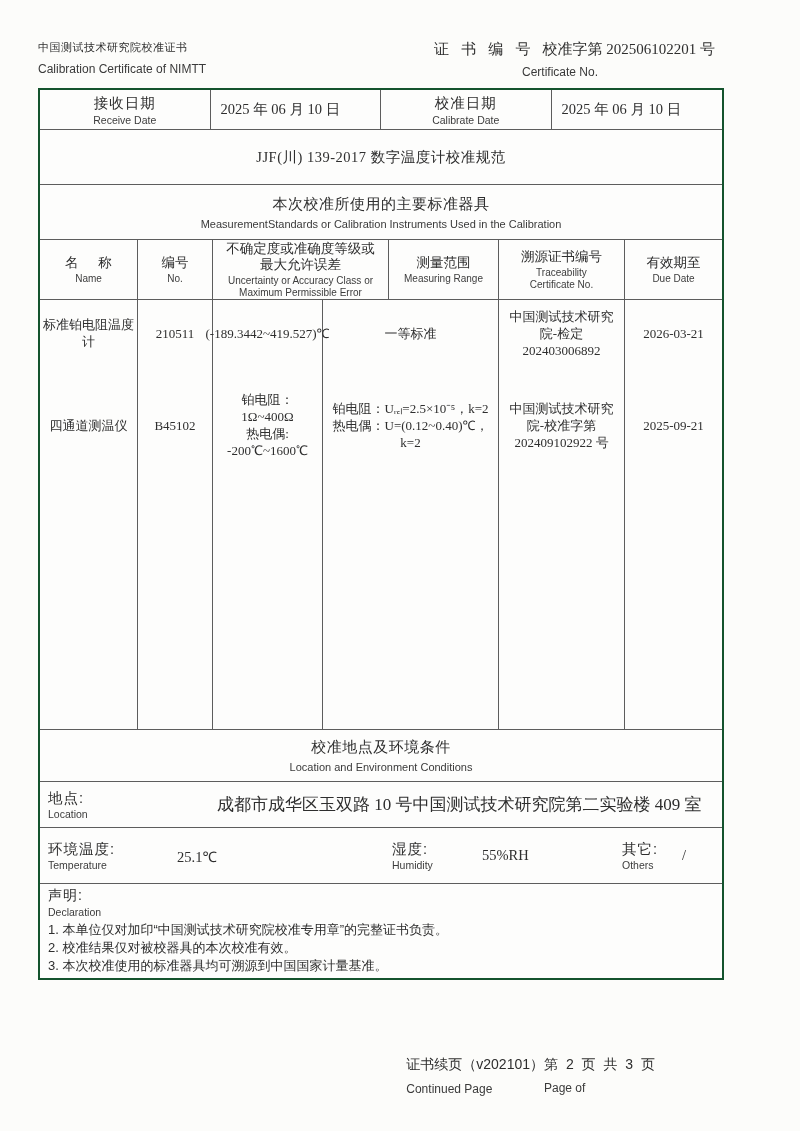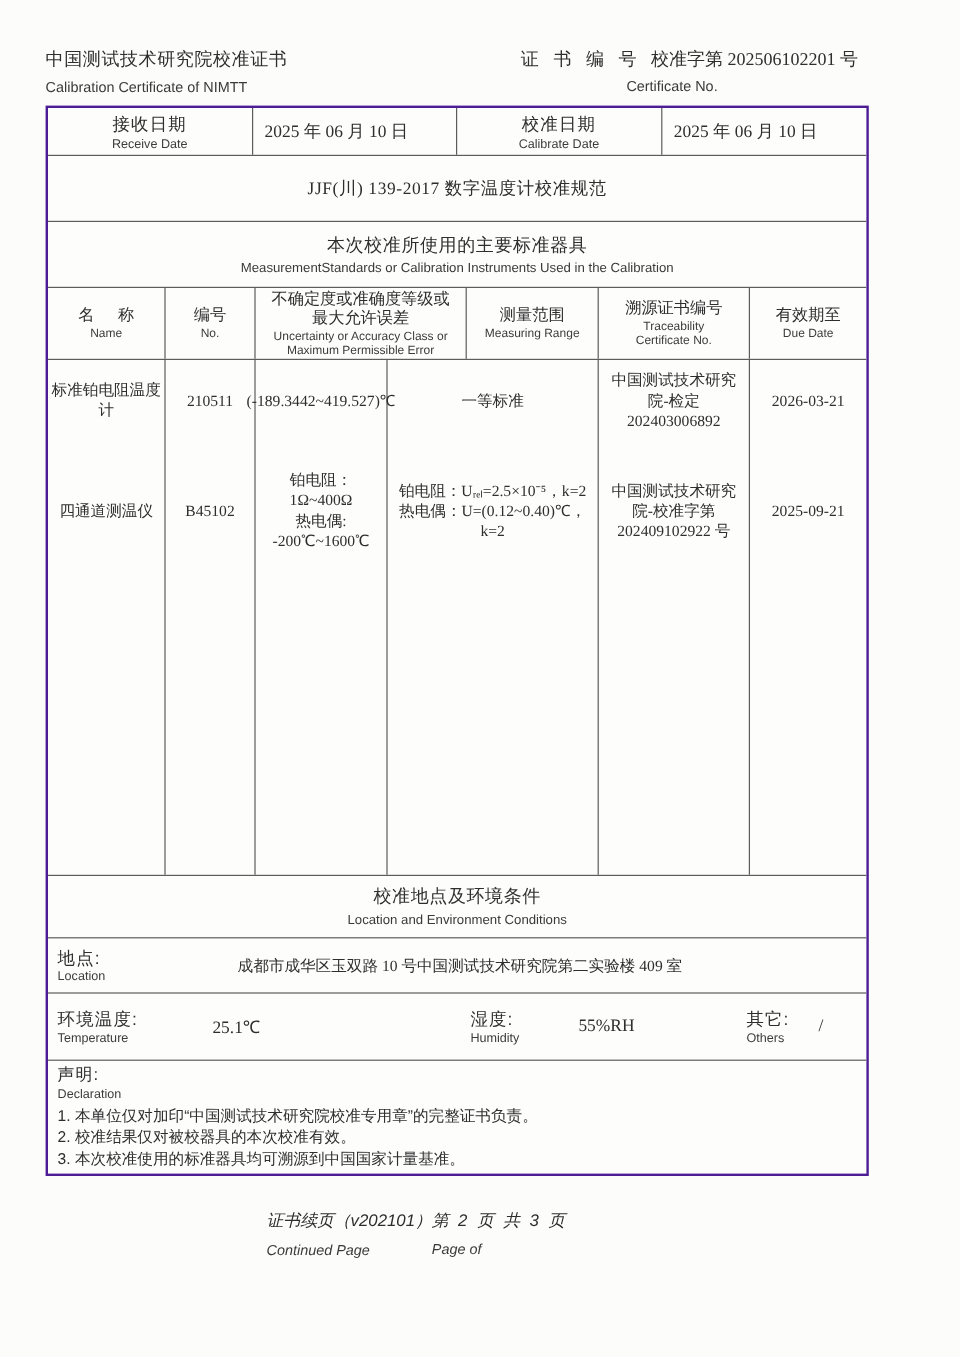--- a/index.html
+++ b/index.html
@@ -10,31 +10,31 @@
     background:#fcfcfa;
     color:#2e2e2e;
     font-family:"Liberation Sans", sans-serif;
     overflow:hidden;
   }
   .serif{font-family:"Liberation Serif", serif;}
   .pre{white-space:pre-line;}
 
   
   .page-header{position:absolute;left:38px;top:40px;width:686px;display:flex;justify-content:space-between;}
-  .ph-left .cn{font-size:15px;letter-spacing:.5px;}
+  .ph-left .cn{font-size:11px;letter-spacing:.5px;}
   .ph-left .en{font-size:12px;color:#3a3a3a;margin-top:7px;}
   .ph-right{width:290px;}
   .ph-right .cn{font-size:15px;}
   .ph-right .cn .lbl{letter-spacing:4px;margin-right:8px;}
   .ph-right .en{font-size:12px;color:#3a3a3a;margin-top:6px;margin-left:88px;}
 
   
   .doc-table{
     position:absolute;left:38px;top:88px;width:686px;
-    border:2px solid #4c1d95;
+    border:2px solid #14532d;
     box-sizing:border-box;
     background:#fdfdfc;
   }
   .row{border-bottom:1px solid #5d5d5d;box-sizing:border-box;display:flex;}
   .row:last-child{border-bottom:none;}
 
   
   .dates-row{height:40px;}
   .dates-row .cell{box-sizing:border-box;display:flex;flex-direction:column;justify-content:center;}
   .dates-row .lab{width:25%;border-right:1px solid #5d5d5d;text-align:center;}
@@ -66,36 +66,36 @@
   .std-body .col:last-child{border-right:none;}
   .std-body .e1{height:66px;}
   .std-body .e2{height:118px;}
   .std-body .entry{display:flex;align-items:center;justify-content:center;text-align:center;font-size:13px;line-height:17px;padding:0 3px;box-sizing:border-box;}
 
   
   .loc-row{height:46px;align-items:center;}
   .loc-lab{padding-left:8px;width:130px;box-sizing:border-box;}
   .loc-lab .cn{font-size:14.5px;letter-spacing:1px;}
   .loc-lab .en{font-size:10.5px;color:#3c3c3c;}
-  .loc-val{margin-left:28px;font-size:13px;}
+  .loc-val{margin-left:47px;font-size:17px;}
 
   .env-row{height:56px;align-items:center;padding-left:8px;}
   .env-grid{display:grid;grid-template-columns:129px 215px 90px 140px 60px 1fr;width:100%;align-items:center;}
   .env-lab .cn{font-size:14.5px;letter-spacing:1px;}
   .env-lab .en{font-size:10.5px;color:#3c3c3c;}
   .env-val{font-size:14.5px;}
 
   
   .decl{height:94px;flex-direction:column;justify-content:center;padding-left:8px;box-sizing:border-box;}
   .decl .cn{font-size:14px;letter-spacing:1px;}
   .decl .en{font-size:10.5px;color:#3c3c3c;margin:1px 0 3px 0;}
   .decl .item{font-size:13px;line-height:18px;}
 
   
-  .page-footer{position:absolute;left:38px;top:1009px;width:686px;display:flex;justify-content:center;font-style:italic;}
+  .page-footer{position:absolute;left:38px;top:1056px;width:686px;display:flex;justify-content:flex-end;}
   .pf-left .cn{font-size:14px;}
   .pf-left .en{font-size:12px;color:#3a3a3a;margin-top:8px;}
   .pf-right{width:140px;margin-right:40px;}
   .pf-right .cn{font-size:14px;letter-spacing:2px;}
   .pf-right .en{font-size:12px;color:#3a3a3a;margin-top:7px;}
 </style>
 </head>
 <body>
 
 <div class="sheet">

